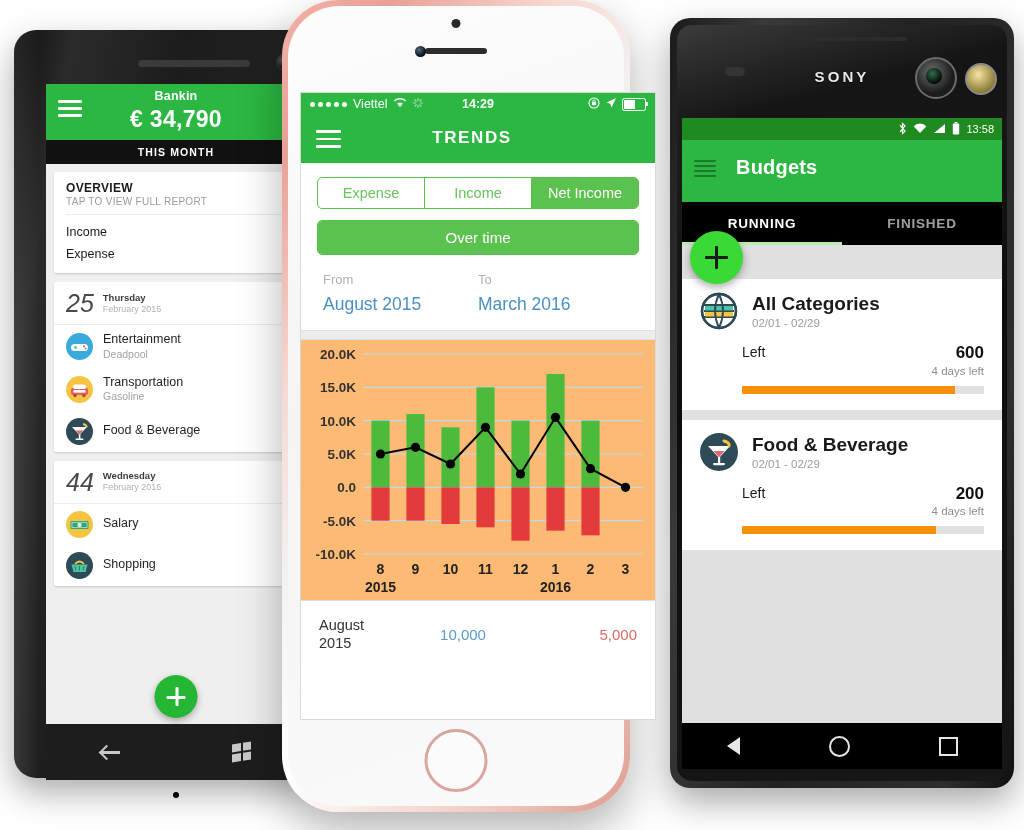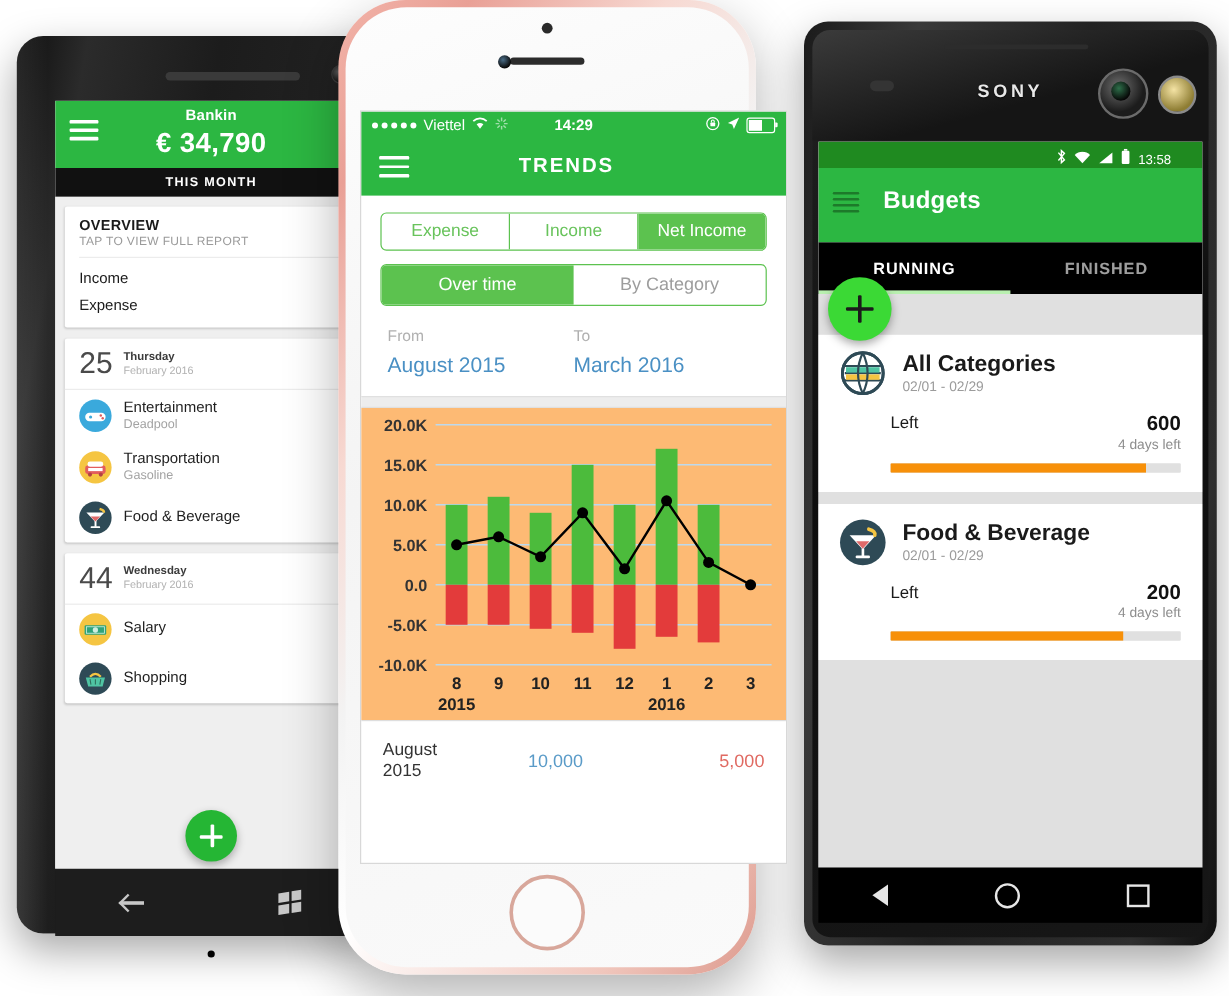--- a/index.html
+++ b/index.html
@@ -55,21 +55,21 @@
     justify-content:center;font-size:10.5px;font-weight:bold;letter-spacing:1.1px;
   }
   .wp-body{background:#efefef;padding:8px 8px 0 8px;height:560px;position:relative;}
   .wp-card{background:#fff;border-radius:2px;box-shadow:0 1px 2px rgba(0,0,0,.16);margin-bottom:9px;}
   .wp-ovl{padding:9px 12px 8px 12px;}
   .wp-ovl-t{font-size:12px;font-weight:bold;color:#1a1a1a;letter-spacing:.3px;}
   .wp-ovl-s{font-size:10px;color:#9a9a9a;letter-spacing:.3px;margin-top:1px;}
   .wp-ovl-rows{border-top:1px solid #ececec;margin-top:7px;padding-top:6px;}
   .wp-ovl-row{font-size:12.5px;color:#1a1a1a;padding:4px 0;font-weight:500;}
   .wp-dhead{display:flex;align-items:flex-end;padding:9px 12px 8px 12px;border-bottom:1px solid #ececec;}
-  .wp-dnum{font-size:25px;color:#4a4a4a;font-weight:300;line-height:1;margin-right:9px;}
+  .wp-dnum{font-size:25px;color:#4a4a4a;font-weight:300;line-height:1;margin-right:9px;font-style:italic;}
   .wp-dwrap{line-height:1.15;padding-bottom:2px;}
   .wp-dday{font-size:9.5px;color:#3b3b3b;font-weight:bold;}
   .wp-dmon{font-size:9px;color:#b1b1b1;}
   .wp-txn{display:flex;align-items:center;padding:7px 12px;}
   .wp-ico{width:27px;height:27px;border-radius:50%;margin-right:10px;flex:none;position:relative;overflow:hidden;}
   .wp-tname{font-size:12.5px;color:#1f1f1f;line-height:1.25;}
   .wp-tsub{font-size:10.5px;color:#a3a3a3;line-height:1.25;}
   .wp-fab{
     position:absolute;left:50%;transform:translateX(-50%);bottom:14px;
     width:43px;height:43px;border-radius:50%;background:#25b634;
@@ -122,22 +122,22 @@
     background:radial-gradient(circle at 40% 35%,#2e6f4a,#060606 72%);}
   .sony-flash{
     position:absolute;left:288px;top:38px;width:28px;height:28px;border-radius:50%;
     background:radial-gradient(circle at 40% 35%,#f4e3a4,#8e7d33 70%);
     border:2px solid #8a8a8a;
   }
   .sony-screen{
     position:absolute;left:12px;top:100px;width:320px;height:605px;background:#e2e2e2;overflow:hidden;
   }
   .sony-status{
-    height:22px;background:#1f8a20;display:flex;align-items:flex-end;justify-content:flex-end;
-    color:#fff;font-size:11px;padding-right:26px;gap:6px;
+    height:22px;background:#1f8a20;display:flex;align-items:center;justify-content:flex-end;
+    color:#fff;font-size:11px;padding-right:8px;gap:6px;
   }
   .sony-appbar{background:#2cb742;height:62px;position:relative;color:#fff;}
   .sony-burger{position:absolute;left:12px;top:20px;width:22px;height:16px;}
   .sony-burger i{display:block;height:2px;background:#1d7a2a;margin-bottom:3px;border-radius:1px;}
   .sony-title{position:absolute;left:54px;top:16px;font-size:20px;font-weight:bold;letter-spacing:.2px;}
   .sony-tabs{background:#000000;height:43px;display:flex;position:relative;}
   .sony-tab{flex:1;display:flex;align-items:center;justify-content:center;font-size:13.5px;
     font-weight:bold;letter-spacing:.8px;color:rgba(255,255,255,.62);}
   .sony-tab.active{color:#fff;}
   .sony-tab-ind{position:absolute;left:0;bottom:0;width:50%;height:3.5px;background:#b9f0b0;}
@@ -541,21 +541,20 @@
       </div>
 
       <div class="seg1">
         <div>Expense</div>
         <div>Income</div>
         <div class="on">Net Income</div>
       </div>
 
       <div class="seg2">
         <div class="on">Over time</div>
-        <div>By Category</div>
       </div>
 
       <div class="range">
         <div>
           <div class="range-lbl">From</div>
           <div class="range-val">August 2015</div>
         </div>
         <div>
           <div class="range-lbl">To</div>
           <div class="range-val">March 2016</div>

